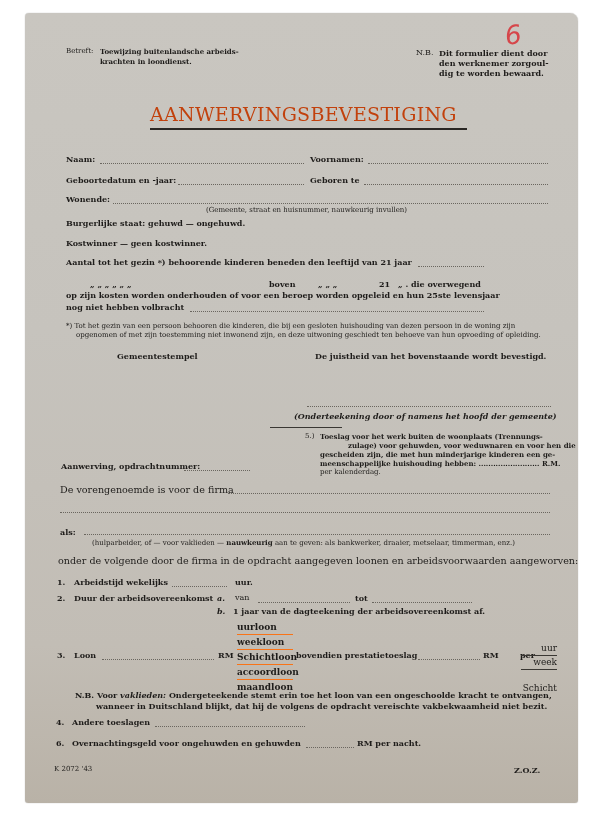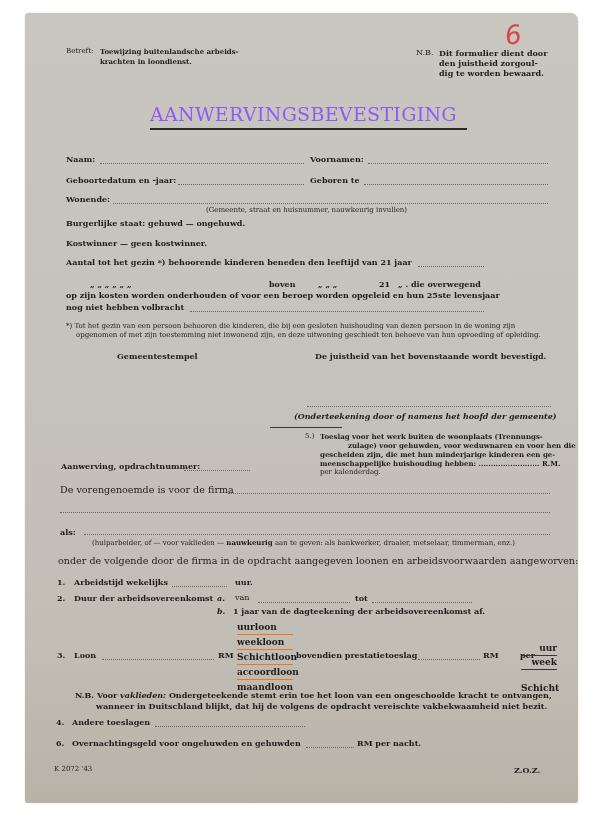--- a/index.html
+++ b/index.html
@@ -17,49 +17,49 @@
   .abs { position:absolute; white-space:nowrap; }
   .f8 { font-size:8px; }
   .f7 { font-size:7px; }
   .f95 { font-size:9.6px; }
   .b { font-weight:bold; }
   .i { font-style:italic; }
   .dots { position:absolute; border-bottom:1px dotted #6a665f; height:0; }
   .solid { position:absolute; border-bottom:1px solid #3a3733; height:0; }
   .title {
     position:absolute; left:150px; top:103px; font-size:19px; letter-spacing:0.3px;
-    font-family: "DejaVu Serif", "Liberation Serif", serif; color:#8b5cf6;
+    font-family: "DejaVu Serif", "Liberation Serif", serif; color:#c2410c;
   }
   .title-rule { position:absolute; left:150px; top:128px; width:317px; height:2px; background:#2a2724; }
   .red6 {
     position:absolute; left:505px; top:20px; font-size:26px; color:#d6464a; font-style:italic;
     font-family: "DejaVu Sans", sans-serif; transform:rotate(-8deg);
   }
   .loon-stack { position:absolute; left:237px; top:620px; width:56px; }
   .loon-stack div { font-size:9px; font-weight:bold; line-height:14px; border-bottom:1px solid #f97316; }
   .loon-stack div:last-child { border-bottom:none; }
   .per-stack { position:absolute; left:521px; top:642px; width:36px; text-align:right; }
-  .per-stack div { font-size:9px; font-weight:bold; line-height:13px; border-bottom:1px solid #3a3733; }
+  .per-stack div { font-size:9px; font-weight:normal; line-height:13px; border-bottom:1px solid #3a3733; }
   .per-stack div:last-child { border-bottom:none;margin-top:12px; }
   .footnote { font-size:7px; line-height:9px; }
 </style>
 </head>
 <body>
 
 <div class="paper"></div>
 
 <div class="red6">6</div>
 
 <div class="abs f7" style="left:66px;top:47px;">Betreft:</div>
 <div class="abs f7 b" style="left:100px;top:47px;">Toewijzing buitenlandsche arbeids-</div>
 <div class="abs f7 b" style="left:100px;top:57px;">krachten in loondienst.</div>
 
 <div class="abs f8" style="left:416px;top:48px;text-align:right;">N.B.</div>
 <div class="abs f8 b" style="left:439px;top:48px;">Dit formulier dient door</div>
-<div class="abs f8 b" style="left:439px;top:58px;">den juistheid zorgoul-</div>
+<div class="abs f8 b" style="left:439px;top:58px;">den werknemer zorgoul-</div>
 <div class="abs f8 b" style="left:439px;top:68px;">dig te worden bewaard.</div>
 
 <div class="title">AANWERVINGSBEVESTIGING</div>
 <div class="title-rule"></div>
 
 <div class="abs f8 b" style="left:66px;top:154px;">Naam:</div>
 <div class="dots" style="left:100px;top:163px;width:204px;"></div>
 <div class="abs f8 b" style="left:310px;top:154px;">Voornamen:</div>
 <div class="dots" style="left:368px;top:163px;width:180px;"></div>
 

